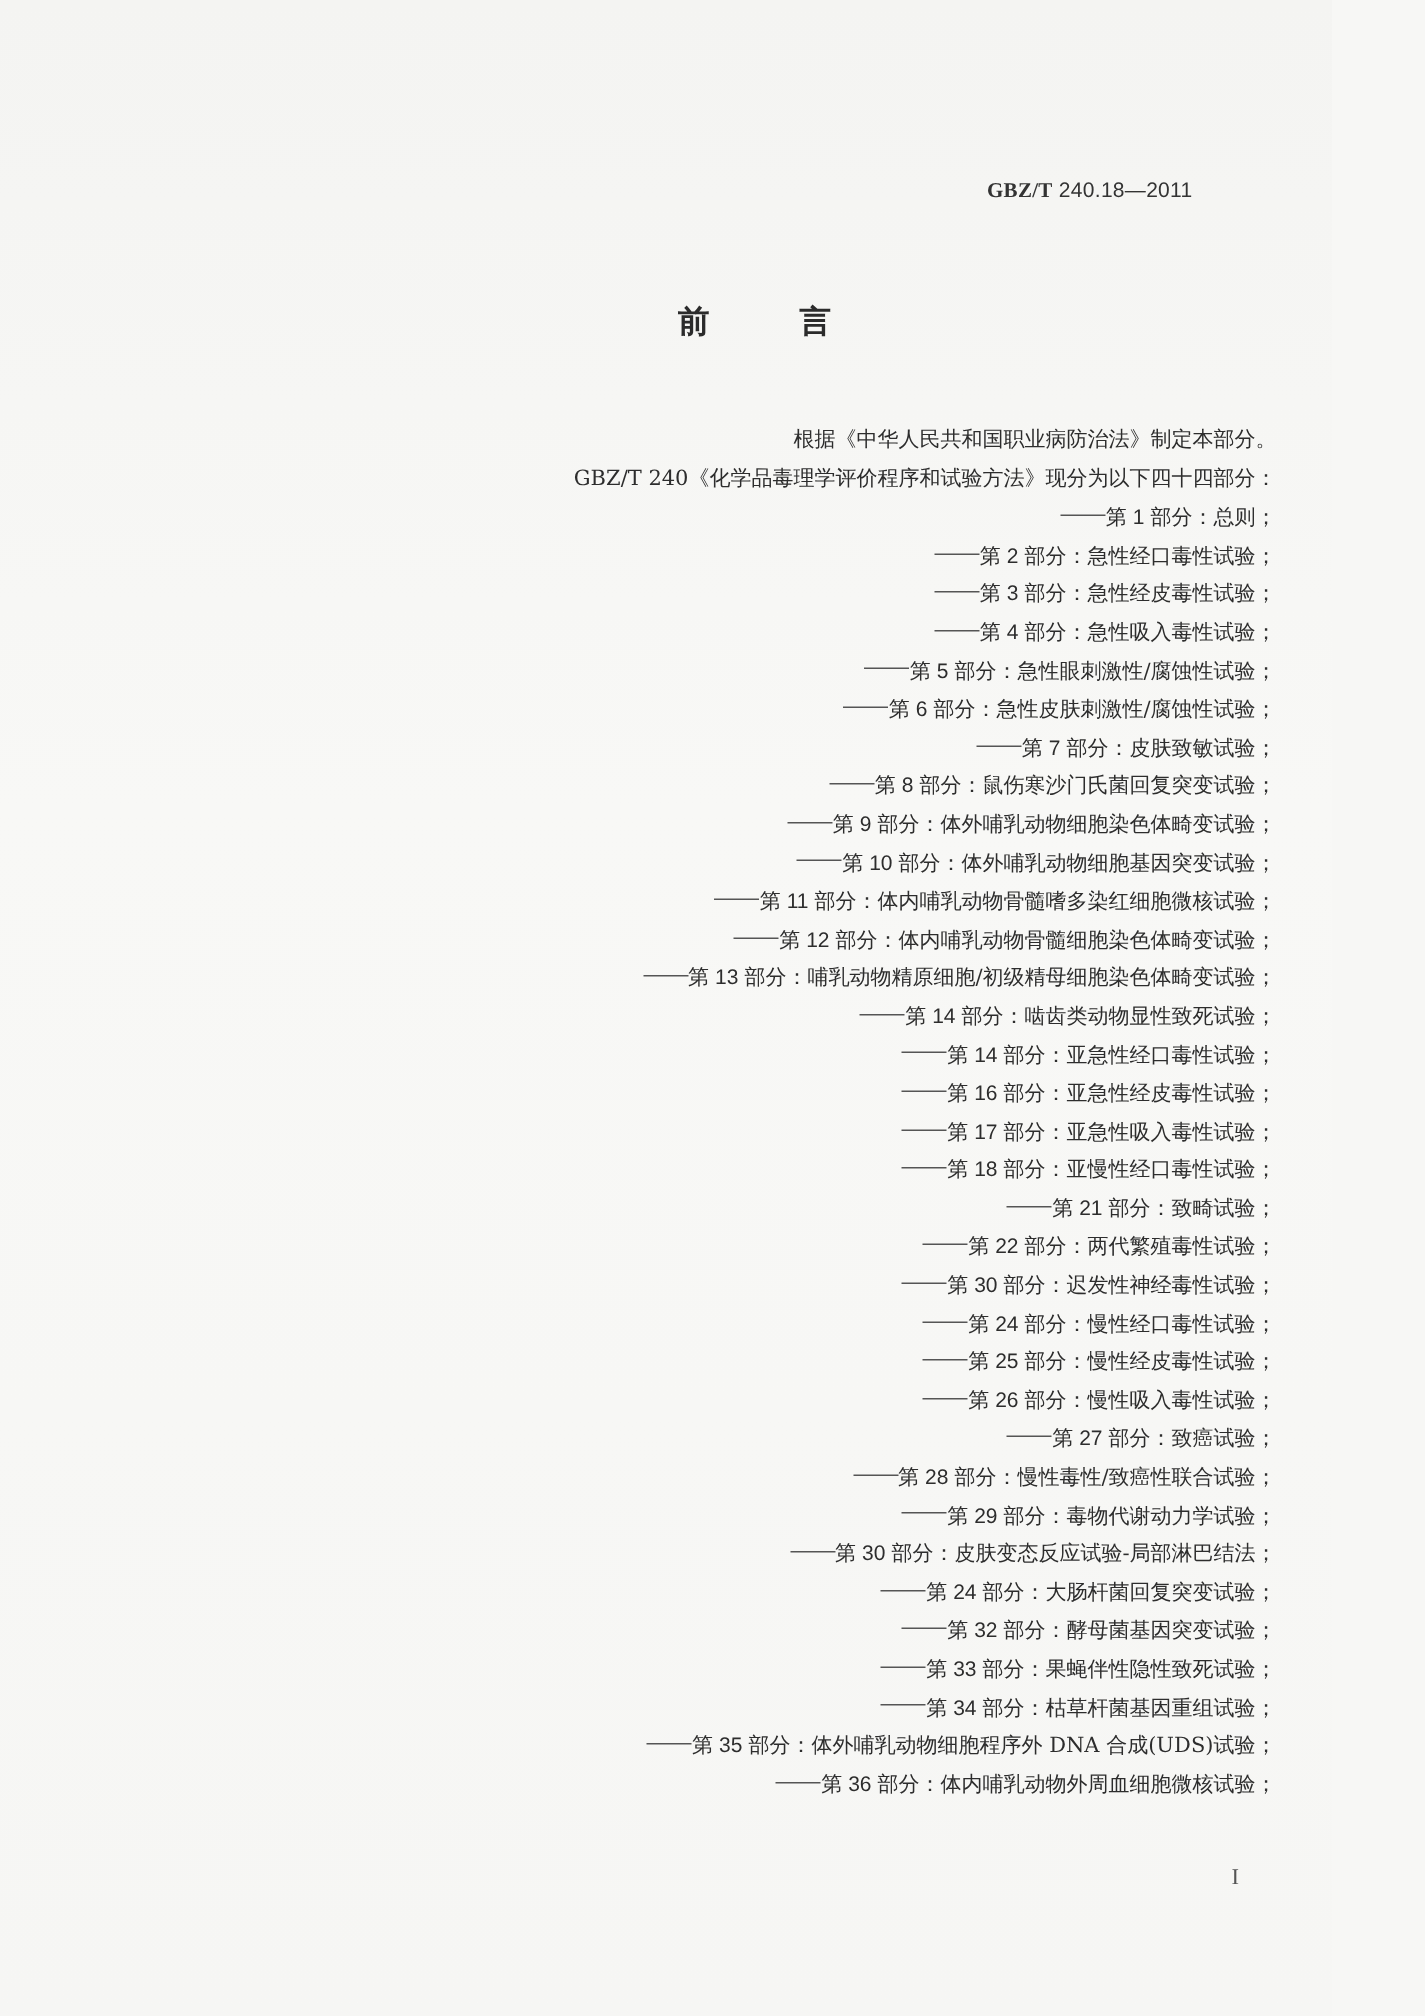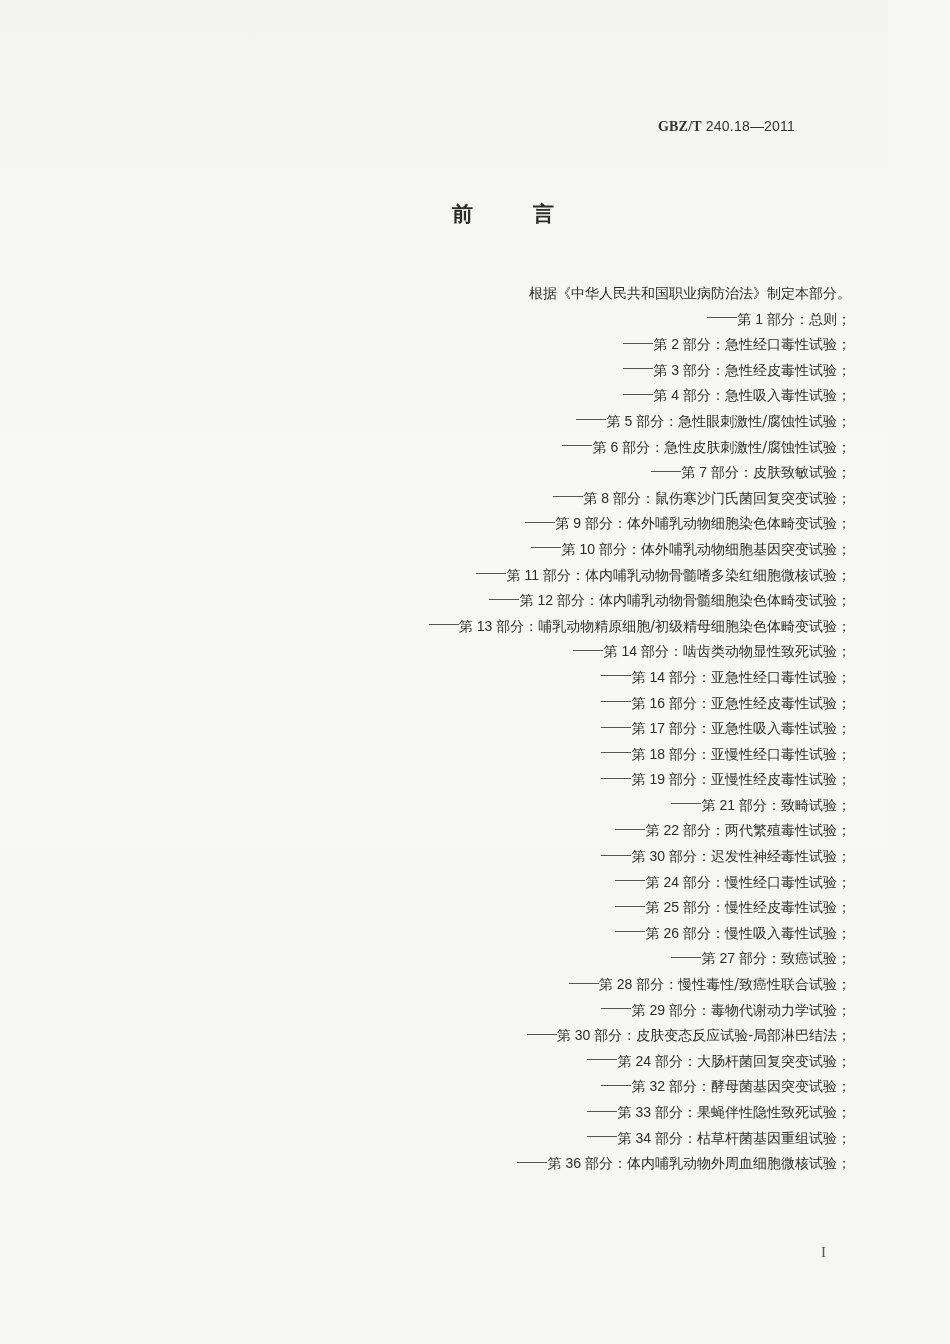--- a/index.html
+++ b/index.html
@@ -95,53 +95,54 @@
   <div class="header-code">
     <span class="bold">GBZ/T</span><span> 240.18—2011</span>
   </div>
 
   <div class="title">
     <span>前</span><span class="gap"></span><span>言</span>
   </div>
 
   <div class="body-text">
     <div class="line">根据《中华人民共和国职业病防治法》制定本部分。</div>
+    <div class="line">GBZ/T 240《化学品毒理学评价程序和试验方法》现分为以下四十四部分：</div>
     <div id="parts-list">
         <div class="line list-item"><span class="dash"></span><span>第</span><span class="num">1</span><span>部分：</span><span>总则；</span></div>
         <div class="line list-item"><span class="dash"></span><span>第</span><span class="num">2</span><span>部分：</span><span>急性经口毒性试验；</span></div>
         <div class="line list-item"><span class="dash"></span><span>第</span><span class="num">3</span><span>部分：</span><span>急性经皮毒性试验；</span></div>
         <div class="line list-item"><span class="dash"></span><span>第</span><span class="num">4</span><span>部分：</span><span>急性吸入毒性试验；</span></div>
         <div class="line list-item"><span class="dash"></span><span>第</span><span class="num">5</span><span>部分：</span><span>急性眼刺激性/腐蚀性试验；</span></div>
         <div class="line list-item"><span class="dash"></span><span>第</span><span class="num">6</span><span>部分：</span><span>急性皮肤刺激性/腐蚀性试验；</span></div>
         <div class="line list-item"><span class="dash"></span><span>第</span><span class="num">7</span><span>部分：</span><span>皮肤致敏试验；</span></div>
         <div class="line list-item"><span class="dash"></span><span>第</span><span class="num">8</span><span>部分：</span><span>鼠伤寒沙门氏菌回复突变试验；</span></div>
         <div class="line list-item"><span class="dash"></span><span>第</span><span class="num">9</span><span>部分：</span><span>体外哺乳动物细胞染色体畸变试验；</span></div>
         <div class="line list-item"><span class="dash"></span><span>第</span><span class="num">10</span><span>部分：</span><span>体外哺乳动物细胞基因突变试验；</span></div>
         <div class="line list-item"><span class="dash"></span><span>第</span><span class="num">11</span><span>部分：</span><span>体内哺乳动物骨髓嗜多染红细胞微核试验；</span></div>
         <div class="line list-item"><span class="dash"></span><span>第</span><span class="num">12</span><span>部分：</span><span>体内哺乳动物骨髓细胞染色体畸变试验；</span></div>
         <div class="line list-item"><span class="dash"></span><span>第</span><span class="num">13</span><span>部分：</span><span>哺乳动物精原细胞/初级精母细胞染色体畸变试验；</span></div>
         <div class="line list-item"><span class="dash"></span><span>第</span><span class="num">14</span><span>部分：</span><span>啮齿类动物显性致死试验；</span></div>
         <div class="line list-item"><span class="dash"></span><span>第</span><span class="num">14</span><span>部分：</span><span>亚急性经口毒性试验；</span></div>
         <div class="line list-item"><span class="dash"></span><span>第</span><span class="num">16</span><span>部分：</span><span>亚急性经皮毒性试验；</span></div>
         <div class="line list-item"><span class="dash"></span><span>第</span><span class="num">17</span><span>部分：</span><span>亚急性吸入毒性试验；</span></div>
         <div class="line list-item"><span class="dash"></span><span>第</span><span class="num">18</span><span>部分：</span><span>亚慢性经口毒性试验；</span></div>
-        <div class="line list-item"><span class="dash"></span><span>第</span><span class="num">19</span><span>部分：</span><span>亚慢性经皮毒性试验；</span></div>
         <div class="line list-item"><span class="dash"></span><span>第</span><span class="num">21</span><span>部分：</span><span>致畸试验；</span></div>
         <div class="line list-item"><span class="dash"></span><span>第</span><span class="num">22</span><span>部分：</span><span>两代繁殖毒性试验；</span></div>
         <div class="line list-item"><span class="dash"></span><span>第</span><span class="num">30</span><span>部分：</span><span>迟发性神经毒性试验；</span></div>
         <div class="line list-item"><span class="dash"></span><span>第</span><span class="num">24</span><span>部分：</span><span>慢性经口毒性试验；</span></div>
         <div class="line list-item"><span class="dash"></span><span>第</span><span class="num">25</span><span>部分：</span><span>慢性经皮毒性试验；</span></div>
         <div class="line list-item"><span class="dash"></span><span>第</span><span class="num">26</span><span>部分：</span><span>慢性吸入毒性试验；</span></div>
         <div class="line list-item"><span class="dash"></span><span>第</span><span class="num">27</span><span>部分：</span><span>致癌试验；</span></div>
         <div class="line list-item"><span class="dash"></span><span>第</span><span class="num">28</span><span>部分：</span><span>慢性毒性/致癌性联合试验；</span></div>
         <div class="line list-item"><span class="dash"></span><span>第</span><span class="num">29</span><span>部分：</span><span>毒物代谢动力学试验；</span></div>
         <div class="line list-item"><span class="dash"></span><span>第</span><span class="num">30</span><span>部分：</span><span>皮肤变态反应试验-局部淋巴结法；</span></div>
         <div class="line list-item"><span class="dash"></span><span>第</span><span class="num">24</span><span>部分：</span><span>大肠杆菌回复突变试验；</span></div>
         <div class="line list-item"><span class="dash"></span><span>第</span><span class="num">32</span><span>部分：</span><span>酵母菌基因突变试验；</span></div>
         <div class="line list-item"><span class="dash"></span><span>第</span><span class="num">33</span><span>部分：</span><span>果蝇伴性隐性致死试验；</span></div>
         <div class="line list-item"><span class="dash"></span><span>第</span><span class="num">34</span><span>部分：</span><span>枯草杆菌基因重组试验；</span></div>
+        <div class="line list-item"><span class="dash"></span><span>第</span><span class="num">35</span><span>部分：</span><span>体外哺乳动物细胞程序外 DNA 合成(UDS)试验；</span></div>
         <div class="line list-item"><span class="dash"></span><span>第</span><span class="num">36</span><span>部分：</span><span>体内哺乳动物外周血细胞微核试验；</span></div>
       </div>
   </div>
 
   <div class="page-number">I</div>
 
 </div>
 
 </body></html>

